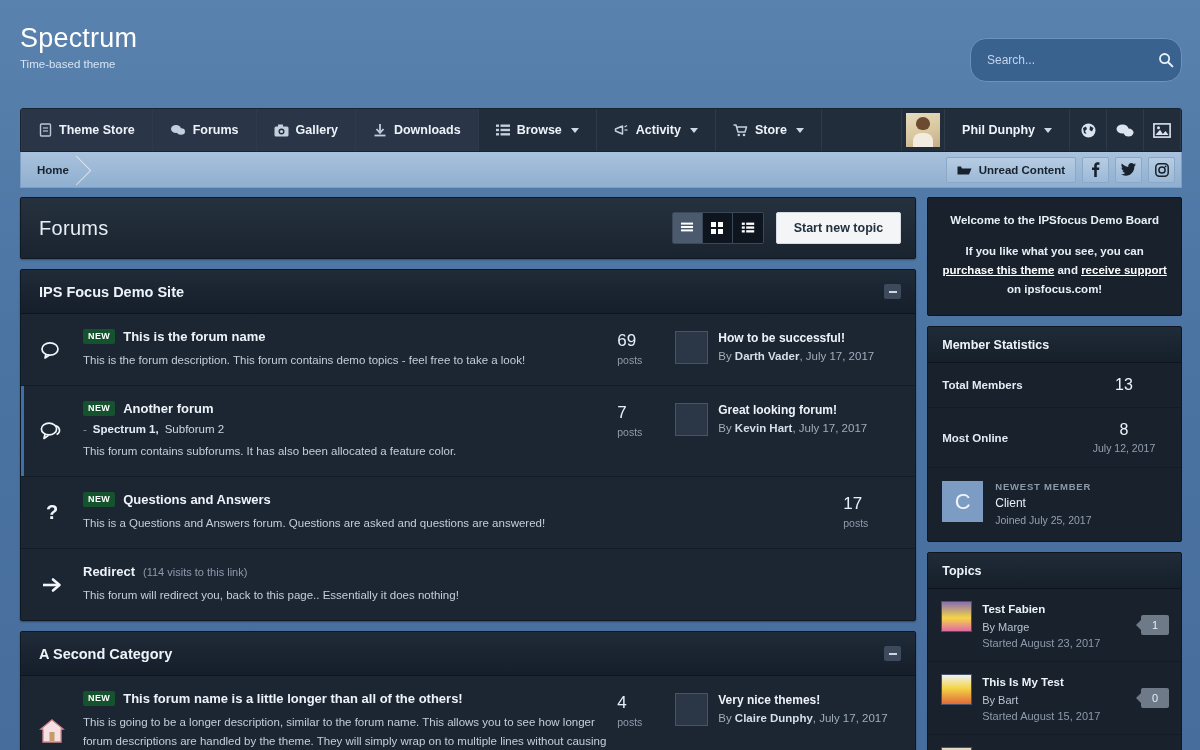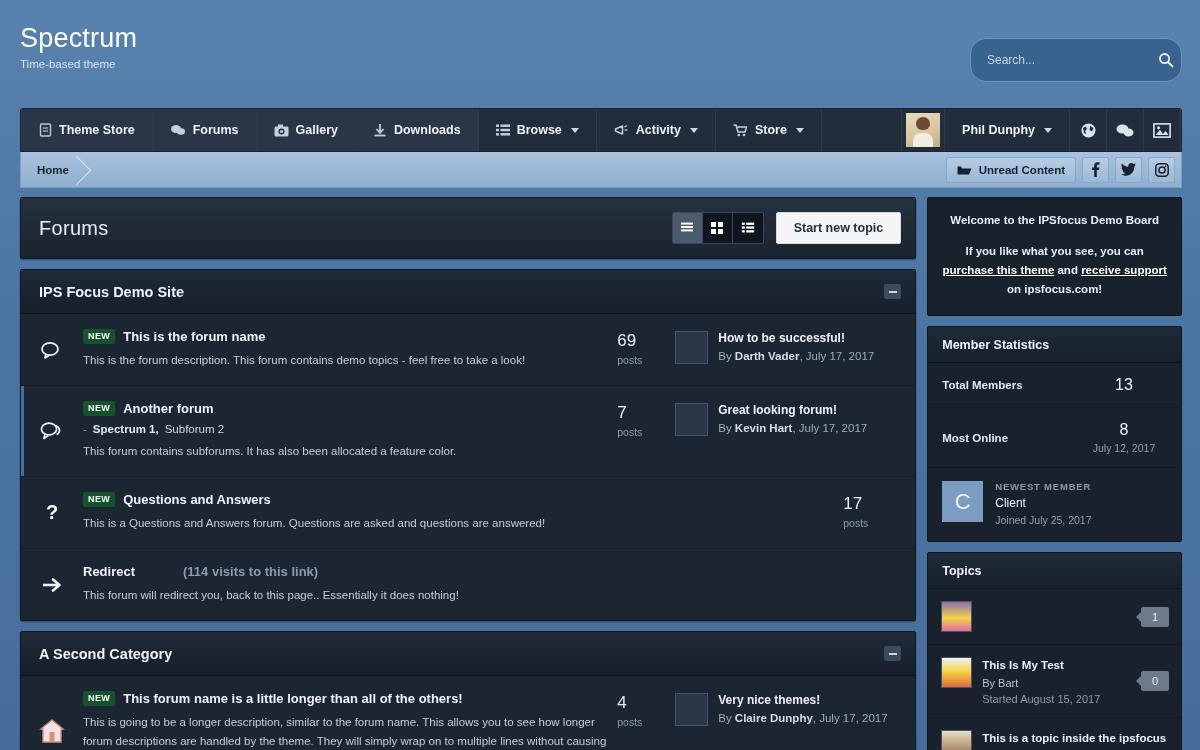--- a/index.html
+++ b/index.html
@@ -269,21 +269,21 @@
     margin-top: 7px;
     font-size: 11.5px;
   }
   .fr-sub .dash { color: #8995a5; }
   .fr-sub a { color: #e3eaf3; font-weight: bold; cursor: pointer; }
   .fr-sub a.dim { font-weight: normal; color: #cfd8e3; }
   .fr-desc {
     margin-top: 7px;
     font-size: 11.5px; color: #c4cedb; line-height: 19px;
   }
-  .fr-visits { font-size: 13px; color: #8e9aab; font-weight: bold; margin-left: 40px; }
+  .fr-visits { font-size: 11px; color: #8e9aab; font-weight: normal; }
 
   .fr-posts {
     width: 58px; text-align: left; flex-shrink: 0;
     padding-top: 2px;
   }
   .fr-posts .num { font-size: 17px; color: #e7edf5; }
   .fr-posts .lbl { font-size: 10.5px; color: #8e9aab; margin-top: 3px; }
 
   .fr-last {
     width: 226px; flex-shrink: 0;
@@ -753,20 +753,25 @@
           <div class="l3">Joined July 25, 2017</div>
         </div>
       </div>
     </div>
 
     <div class="side-block">
       <div class="side-head">Topics</div>
 
       <div class="topic-row">
         <div class="tav av-marge"></div>
+        <div class="topic-body">
+          <div class="tt">Test Fabien</div>
+          <div class="tb">By Marge</div>
+          <div class="ts">Started August 23, 2017</div>
+        </div>
         <div class="topic-count">1</div>
       </div>
 
       <div class="topic-row">
         <div class="tav av-bart"></div>
         <div class="topic-body">
           <div class="tt">This Is My Test</div>
           <div class="tb">By Bart</div>
           <div class="ts">Started August 15, 2017</div>
         </div>

